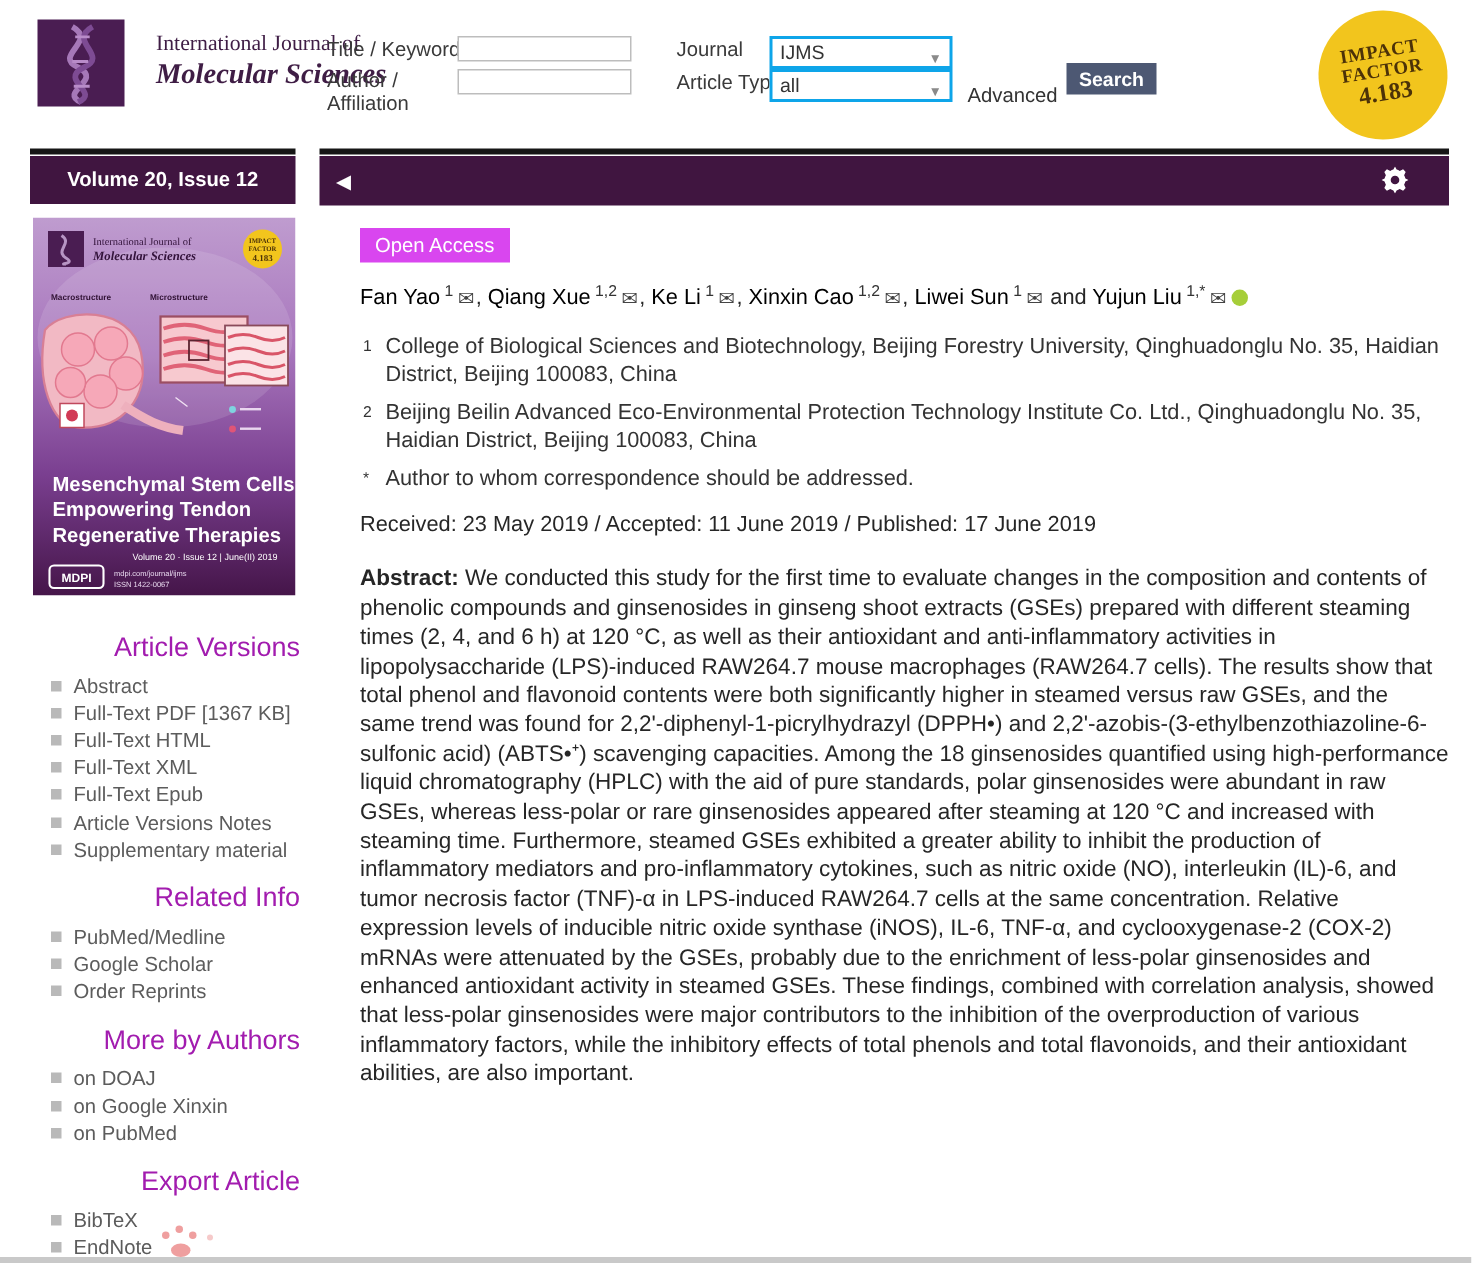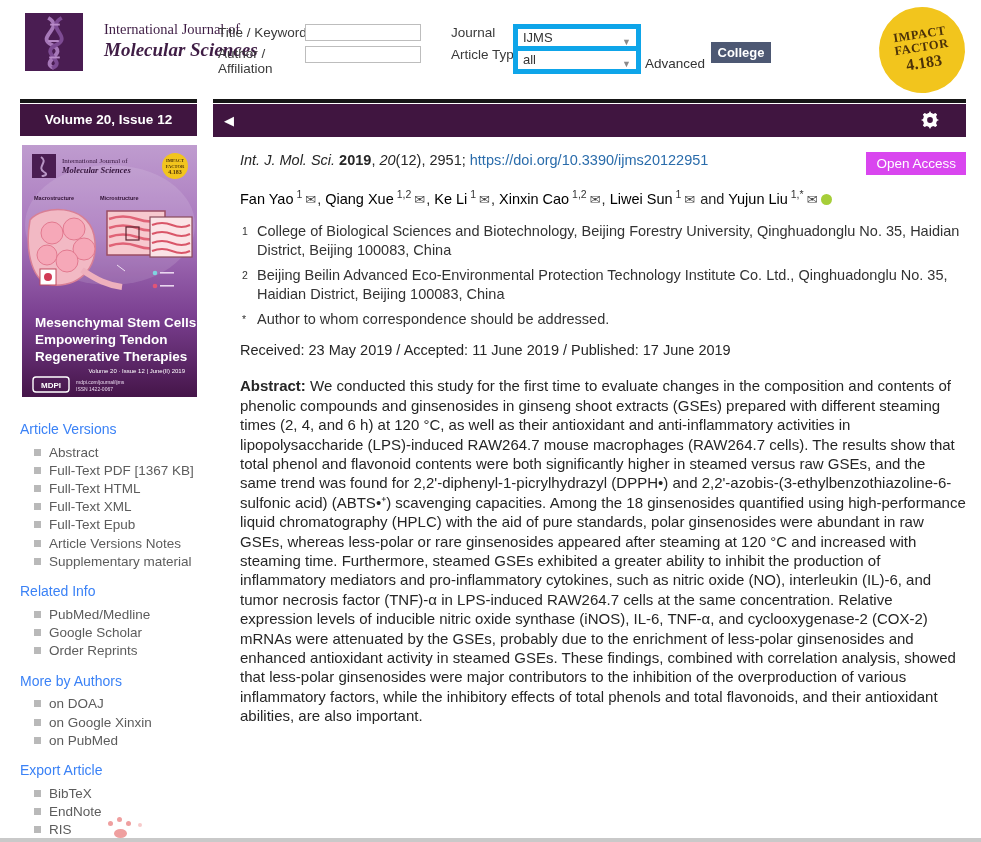--- a/index.html
+++ b/index.html
@@ -7,21 +7,21 @@
     position:relative;width:981px;height:842px;overflow:hidden;background:#fff;
     font-family:"Liberation Sans",sans-serif;color:#262626;
   }
   
   .logo-box{position:absolute;left:25px;top:13px;width:58px;height:58px;background:#4a1d52;cursor:pointer;}
   .journal-name{position:absolute;left:104px;top:21px;color:#3f1d45;font-family:"Liberation Serif",serif;line-height:1.15;cursor:pointer;}
   .jn1{font-size:14.5px;}
   .jn2{font-size:19px;font-weight:bold;font-style:italic;margin-top:1px;}
   .hlabel{position:absolute;font-size:13.5px;color:#3a3a3a;white-space:pre-line;}
   .hinput{position:absolute;width:108px;height:15px;border:1px solid #bdbdbd;font-size:12px;padding:0 3px;outline:none;}
-  .hselect{position:absolute;width:113px;height:18px;border:5px solid #0ea5e9;background:#fff;font-size:13px;color:#333;line-height:18px;padding-left:5px;cursor:pointer;}
+  .hselect{position:absolute;width:113px;height:18px;border:2px solid #0ea5e9;background:#fff;font-size:13px;color:#333;line-height:18px;padding-left:5px;cursor:pointer;}
   .sel-arrow{position:absolute;right:5px;top:4px;font-size:9px;color:#8a8a8a;}
   .advanced{position:absolute;left:645px;top:56px;font-size:13.5px;color:#333;cursor:pointer;}
   .search-btn{position:absolute;left:711px;top:42px;width:60px;height:21px;background:#4d5873;color:#fff;
     font-weight:bold;font-size:13px;text-align:center;line-height:21px;cursor:pointer;border:none;}
   .impact-badge{position:absolute;left:879px;top:7px;width:86px;height:86px;border-radius:50%;background:#f2c51d;
     display:flex;flex-direction:column;justify-content:center;align-items:center;transform:rotate(-9deg);
     font-family:"Liberation Serif",serif;color:#4c3208;font-weight:bold;}
   .if-word{font-size:12.5px;letter-spacing:.5px;line-height:13px;}
   .if-value{font-size:16px;line-height:18px;}
   
@@ -29,21 +29,21 @@
   .main-black{position:absolute;left:213px;top:99px;width:753px;height:4px;background:#161616;}
   .issue-banner{position:absolute;left:20px;top:104px;width:177px;height:32px;background:#401540;color:#fff;
     font-weight:bold;font-size:13.5px;text-align:center;line-height:32px;cursor:pointer;}
   .main-bar{position:absolute;left:213px;top:104px;width:753px;height:33px;background:#401540;}
   .back-arrow{position:absolute;left:11px;top:9px;color:#fff;font-size:13px;cursor:pointer;}
   .gear{position:absolute;right:27px;top:7px;cursor:pointer;}
   
   .cover{position:absolute;left:22px;top:145px;width:175px;height:252px;cursor:pointer;}
   
   .side-col{position:absolute;left:20px;top:418px;width:180px;}
-  .side-heading{font-size:14px;color:#3b82f6;margin:13px 0 6px 0;}
+  .side-heading{font-size:18px;color:#a21caf;margin:13px 0 6px 0;text-align:right;}
   .side-heading:first-child{margin-top:3px;}
   .side-item{display:flex;align-items:center;padding:1.6px 0;margin-left:14px;font-size:13.5px;color:#5c5c5c;cursor:pointer;}
   .bullet{width:7px;height:7px;background:#b9b9b9;margin-right:8px;flex:none;}
   .paw{position:absolute;left:96px;top:817px;width:50px;height:24px;pointer-events:none;}
   .paw i{position:absolute;border-radius:50%;background:#ef9f9f;display:block;}
   .bottom-strip{position:absolute;left:0;top:838px;width:981px;height:4px;background:#c9c9c9;}
   
   .main-content{position:absolute;left:240px;top:137px;width:726px;}
   .citation-row{display:flex;justify-content:space-between;align-items:flex-start;margin-top:15px;font-size:14.5px;}
   .cit i{font-style:italic;}
@@ -91,21 +91,21 @@
 <div class="hselect" style="left:513px;top:24px;">
   <span>IJMS</span>
   <span class="sel-arrow">▼</span>
 </div>
 <div class="hlabel" style="left:451px;top:47px;">Article Type</div>
 <div class="hselect" style="left:513px;top:46px;">
   <span>all</span>
   <span class="sel-arrow">▼</span>
 </div>
 <div class="advanced">Advanced</div>
-<div class="search-btn">College</div>
+<div class="search-btn">Search</div>
 
 <div class="impact-badge">
   <div class="if-word">IMPACT</div>
   <div class="if-word">FACTOR</div>
   <div class="if-value">4.183</div>
 </div>
 
 <div class="side-black"></div>
 <div class="main-black"></div>
 <div class="issue-banner">Volume 20, Issue 12</div>
@@ -263,23 +263,20 @@
   <i style="left:18px;top:12px;width:13px;height:9px;"></i>
   <i style="left:12px;top:4px;width:5px;height:5px;"></i>
   <i style="left:21px;top:0;width:5px;height:5px;"></i>
   <i style="left:30px;top:4px;width:5px;height:5px;"></i>
   <i style="left:42px;top:6px;width:4px;height:4px;opacity:.55;"></i>
 </div>
 <div class="bottom-strip"></div>
 
 <div class="main-content">
   <div class="citation-row">
-    <div class="cit">
-      <i>Int. J. Mol. Sci.</i><b> 2019</b><span>, </span><i>20</i><span>(12), 2951; </span><span class="doi-link">https://doi.org/10.3390/ijms20122951</span>
-    </div>
     <div class="open-access">Open Access</div>
   </div>
 
 
   <div class="authors"><span class="author">Fan Yao</span><sup class="asup"> 1</sup><span class="env">✉</span><span class="asep">, </span><span class="author">Qiang Xue</span><sup class="asup"> 1,2</sup><span class="env">✉</span><span class="asep">, </span><span class="author">Ke Li</span><sup class="asup"> 1</sup><span class="env">✉</span><span class="asep">, </span><span class="author">Xinxin Cao</span><sup class="asup"> 1,2</sup><span class="env">✉</span><span class="asep">, </span><span class="author">Liwei Sun</span><sup class="asup"> 1</sup><span class="env">✉</span><span class="asep"> and </span><span class="author">Yujun Liu</span><sup class="asup"> 1,*</sup><span class="env">✉</span><span class="orcid"></span></div>
 
   <div class="affiliations">
       <div class="aff-row"><sup class="aff-marker">1</sup><span>College of Biological Sciences and Biotechnology, Beijing Forestry University, Qinghuadonglu No. 35, Haidian District, Beijing 100083, China</span></div>
       <div class="aff-row"><sup class="aff-marker">2</sup><span>Beijing Beilin Advanced Eco-Environmental Protection Technology Institute Co. Ltd., Qinghuadonglu No. 35, Haidian District, Beijing 100083, China</span></div>
       <div class="aff-row"><sup class="aff-marker">*</sup><span>Author to whom correspondence should be addressed.</span></div>

